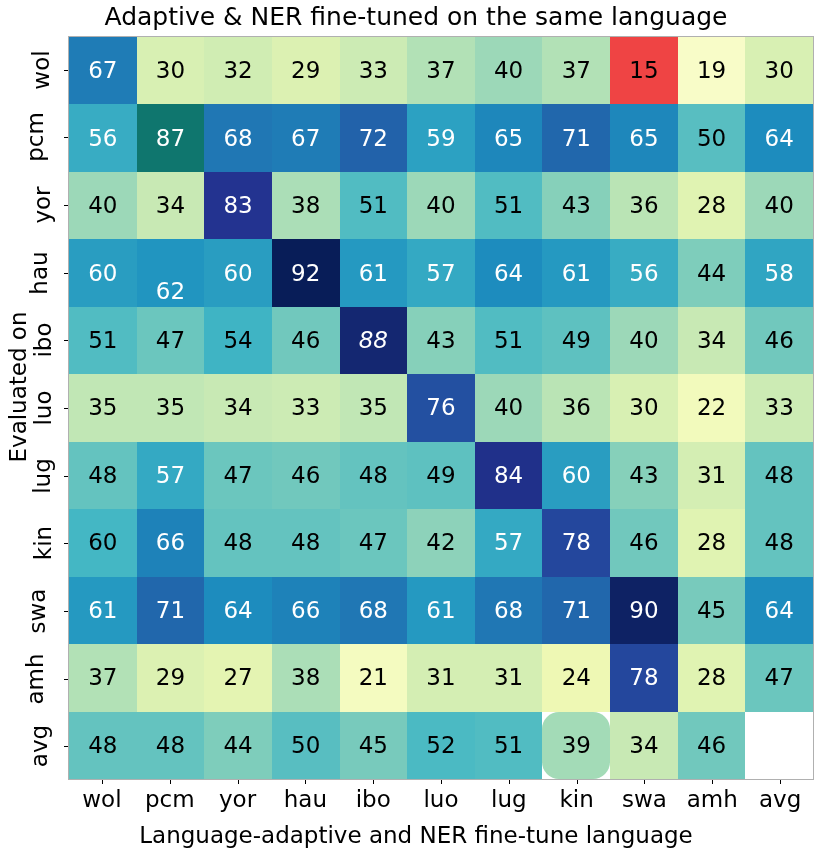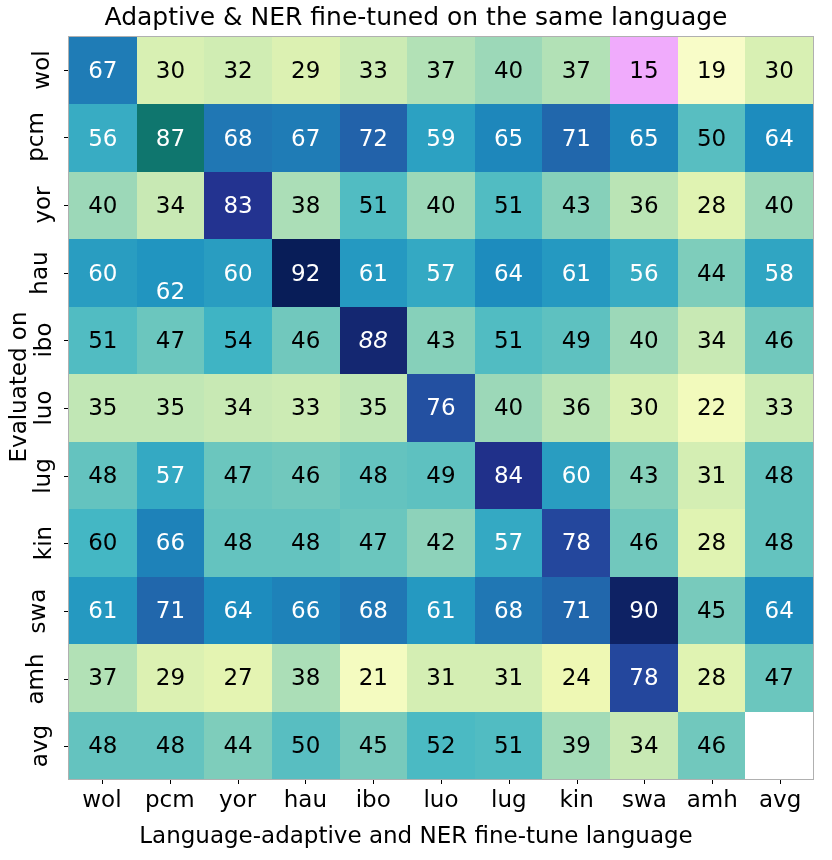--- a/index.html
+++ b/index.html
@@ -195,21 +195,21 @@
         </div>
         <div class="cell" style="background: rgb(178, 225, 182);">
           <span style="color: rgb(0, 0, 0);">37</span>
         </div>
         <div class="cell" style="background: rgb(156, 216, 184);">
           <span style="color: rgb(0, 0, 0);">40</span>
         </div>
         <div class="cell" style="background: rgb(178, 225, 182);">
           <span style="color: rgb(0, 0, 0);">37</span>
         </div>
-        <div class="cell" style="background: #f0abfc;">
+        <div class="cell" style="background: #ef4444;">
           <span style="color: rgb(0, 0, 0);">15</span>
         </div>
         <div class="cell" style="background: rgb(248, 252, 200);">
           <span style="color: rgb(0, 0, 0);">19</span>
         </div>
         <div class="cell" style="background: rgb(216, 240, 179);">
           <span style="color: rgb(0, 0, 0);">30</span>
         </div>
         <div class="cell" style="background: rgb(56, 172, 195);">
           <span style="color: rgb(255, 255, 255);">56</span>
@@ -522,21 +522,21 @@
         </div>
         <div class="cell" style="background: rgb(120, 202, 188);">
           <span style="color: rgb(0, 0, 0);">45</span>
         </div>
         <div class="cell" style="background: rgb(75, 186, 195);">
           <span style="color: rgb(0, 0, 0);">52</span>
         </div>
         <div class="cell" style="background: rgb(81, 188, 194);">
           <span style="color: rgb(0, 0, 0);">51</span>
         </div>
-        <div class="cell" style="background: rgb(163, 219, 183);">
+        <div class="cell" style="background: rgb(163, 219, 183); border-radius: 17px;">
           <span style="color: rgb(0, 0, 0);">39</span>
         </div>
         <div class="cell" style="background: rgb(200, 233, 180);">
           <span style="color: rgb(0, 0, 0);">34</span>
         </div>
         <div class="cell" style="background: rgb(113, 200, 189);">
           <span style="color: rgb(0, 0, 0);">46</span>
         </div>
       </div>
   </div>

